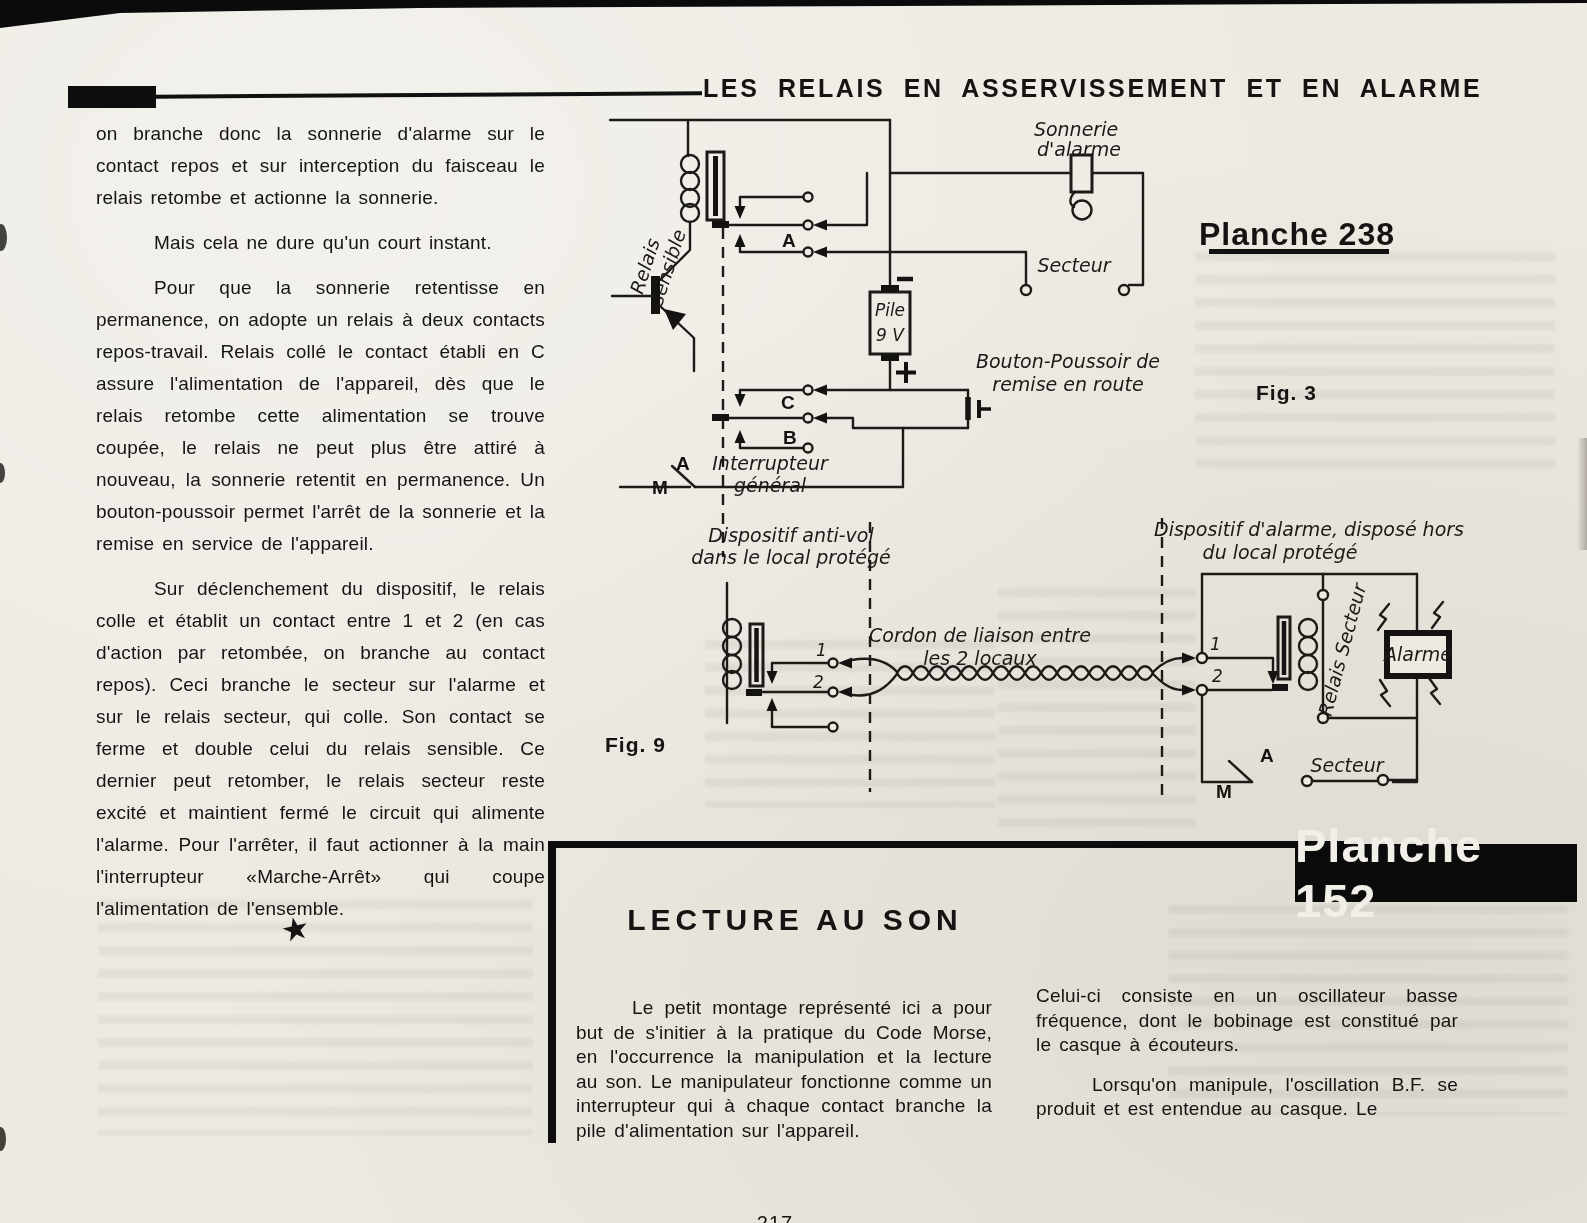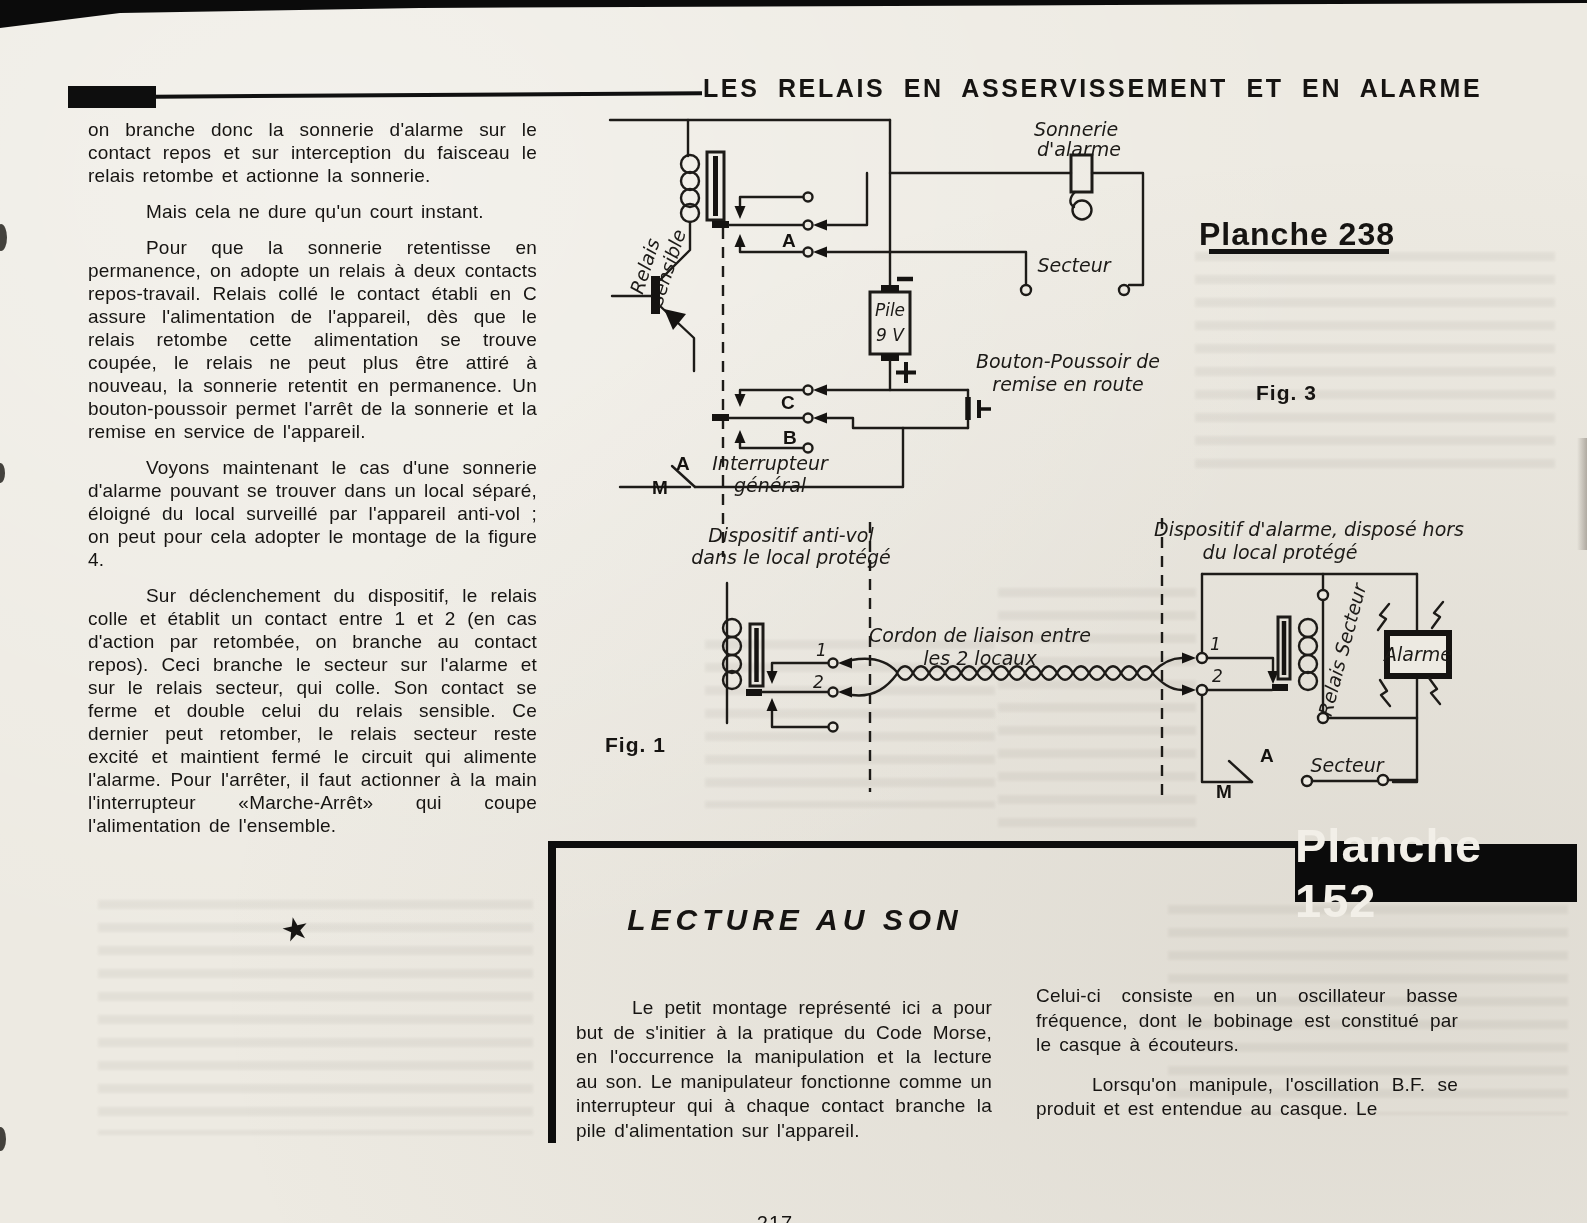--- a/index.html
+++ b/index.html
@@ -13,39 +13,39 @@
   }
   .abs{position:absolute;}
   
   .top-strip{left:0;top:0;width:1587px;height:30px;background:#0b0b0b;
     clip-path:polygon(0px 0px,1587px 0px,1587px 3px,1110px 5px,420px 8px,120px 13px,0px 28px);}
   .hdr-block{left:68px;top:86px;width:88px;height:22px;background:#0e0e0e;}
   .hdr-rule{left:154px;top:93px;width:548px;height:4px;background:#101010;transform:rotate(-.35deg);}
   .hdr-title{left:703px;top:74px;width:760px;font-weight:bold;font-size:25px;
     letter-spacing:2.6px;word-spacing:9px;white-space:nowrap;}
   
-  .col-left{left:88px;top:118px;width:449px;text-align:justify;
-    font-size:19px;line-height:23px;letter-spacing:.2px;word-spacing:2.5px;}
+  .col-left{left:96px;top:118px;width:449px;text-align:justify;
+    font-size:19px;line-height:32px;letter-spacing:.2px;word-spacing:2.5px;}
   .col-left p{margin:0 0 13px 0;}
   .col-left p.ind{text-indent:58px;}
   .star{left:281px;top:910px;font-size:32px;transform:rotate(-12deg);}
   
   .planche151{left:1199px;top:216px;font-size:32px;font-weight:bold;letter-spacing:1px;}
   .planche151-rule{left:1209px;top:249px;width:180px;height:5px;background:#111;}
   .figcap{font-size:21px;font-weight:bold;letter-spacing:1px;}
   .fig3cap{left:1256px;top:381px;}
   .fig4cap{left:605px;top:733px;}
   
   .lec-top{left:552px;top:841px;width:792px;height:7px;background:#0d0d0d;}
   .lec-left{left:548px;top:841px;width:8px;height:302px;background:#0d0d0d;}
   .planche152{left:1295px;top:844px;width:282px;height:58px;background:#0b0b0b;
     color:#f2efe8;font-weight:bold;font-size:47px;letter-spacing:1px;
     display:flex;align-items:center;justify-content:center;}
   .lec-head{left:585px;top:903px;width:420px;text-align:center;font-weight:bold;
-    font-size:30px;letter-spacing:5px;white-space:nowrap;font-style:italic;}
+    font-size:30px;letter-spacing:5px;white-space:nowrap;}
   .lec-col{text-align:justify;font-size:19px;line-height:24.6px;letter-spacing:.2px;word-spacing:2.5px;}
   .lec-col p{margin:0 0 15px 0;}
   .lec-col p.ind{text-indent:56px;}
   .lec-l{left:576px;top:996px;width:416px;}
   .lec-r{left:1036px;top:984px;width:422px;}
   .pagenum{left:695px;top:1180px;width:160px;text-align:center;font-size:20px;letter-spacing:1px;margin-top:32px;}
   
   .ghost{opacity:.065;filter:blur(1.4px);
     background:repeating-linear-gradient(180deg,#5c544a 0 9px,transparent 9px 23px);}
   .blob{background:#26231f;border-radius:50%;opacity:.85;}
@@ -78,29 +78,28 @@
   <div class="abs ghost" style="left:705px;top:640px;width:290px;height:168px;"></div>
 
   <div class="abs hdr-block"></div>
   <div class="abs hdr-rule"></div>
   <div class="abs hdr-title">LES RELAIS EN ASSERVISSEMENT ET EN ALARME</div>
 
   <div class="abs col-left">
     <p>on branche donc la sonnerie d'alarme sur le contact repos et sur interception du faisceau le relais retombe et actionne la sonnerie.</p>
     <p class="ind">Mais cela ne dure qu'un court instant.</p>
     <p class="ind">Pour que la sonnerie retentisse en permanence, on adopte un relais à deux contacts repos-travail. Relais collé le contact établi en C assure l'alimentation de l'appareil, dès que le relais retombe cette alimentation se trouve coupée, le relais ne peut plus être attiré à nouveau, la sonnerie retentit en permanence. Un bouton-poussoir permet l'arrêt de la sonnerie et la remise en service de l'appareil.</p>
-    <p class="ind">Voyons maintenant le cas d'une sonnerie d'alarme pouvant se trouver dans un local séparé, éloigné du local surveillé par l'appareil anti-vol ; on peut pour cela adopter le montage de la figure 4.</p>
     <p class="ind">Sur déclenchement du dispositif, le relais colle et établit un contact entre 1 et 2 (en cas d'action par retombée, on branche au contact repos). Ceci branche le secteur sur l'alarme et sur le relais secteur, qui colle. Son contact se ferme et double celui du relais sensible. Ce dernier peut retomber, le relais secteur reste excité et maintient fermé le circuit qui alimente l'alarme. Pour l'arrêter, il faut actionner à la main l'interrupteur «Marche-Arrêt» qui coupe l'alimentation de l'ensemble.</p>
   </div>
   <div class="abs star">★</div>
 
   <div class="abs planche151">Planche 238</div>
   <div class="abs planche151-rule"></div>
   <div class="abs figcap fig3cap">Fig. 3</div>
-  <div class="abs figcap fig4cap">Fig. 1</div>
+  <div class="abs figcap fig4cap">Fig. 9</div>
 
   <svg class="abs" style="left:560px;top:100px;" width="600" height="462" viewBox="0 0 600 462">
 
     <path class="w" d="M50,20 H330"></path>
     <path class="w" d="M330,20 V185"></path>
     <path class="w" d="M128,20 V56"></path>
 
     <g>
       <circle class="w" cx="130" cy="64" r="9"></circle>
         <circle class="w" cx="130" cy="81" r="9"></circle>

